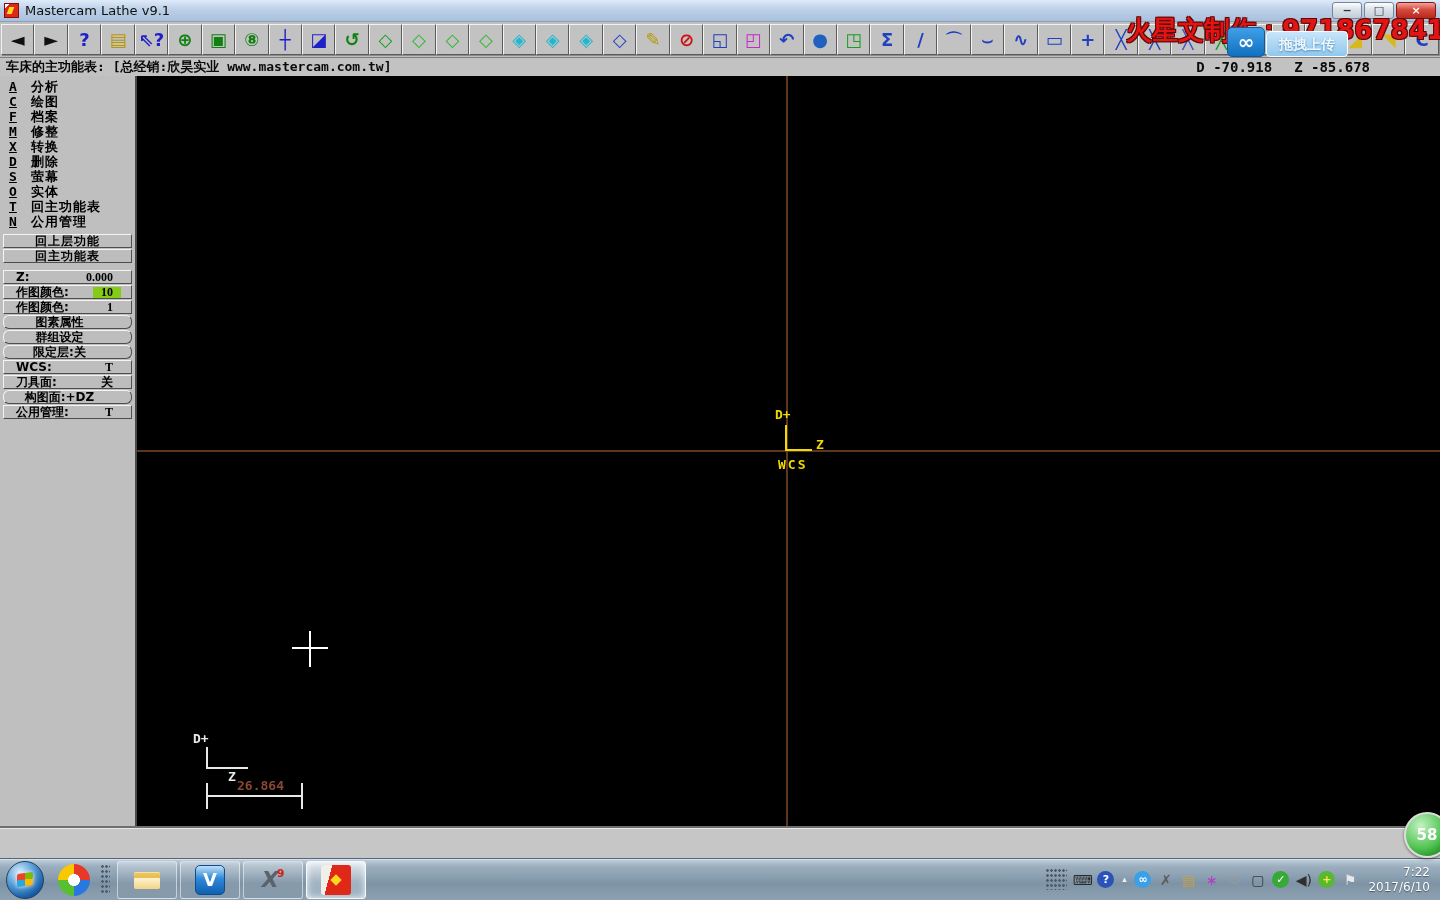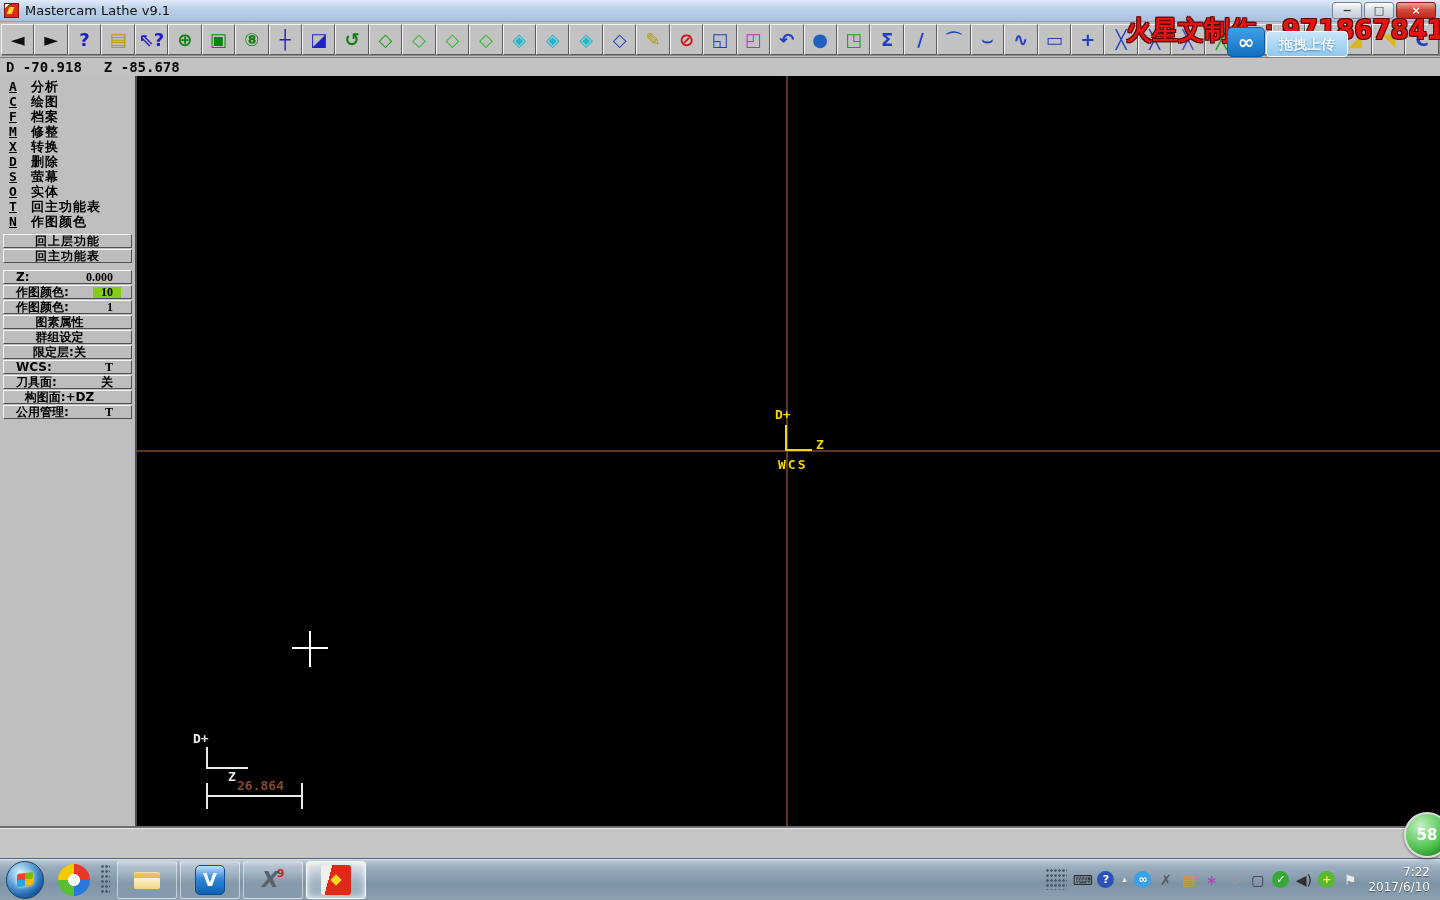--- a/index.html
+++ b/index.html
@@ -43,21 +43,21 @@
     color:#000; cursor:pointer; white-space:nowrap; }
   .mi .key { width:13px; text-decoration:underline; font-family:"DejaVu Sans Mono",monospace; }
   .mi .ml { margin-left:9px; letter-spacing:1px; }
   .nav { margin:5px 3px 0; }
   .sbtn { display:flex; width:100%; height:14px; margin-bottom:1px; background:#bdbdbd;
     border:1px solid; border-color:#f4f4f4 #4e4e4e #4e4e4e #f4f4f4;
     font:bold 12px "DejaVu Sans",sans-serif; color:#000; align-items:center; cursor:pointer; }
   .nb { justify-content:center; letter-spacing:1px; }
   .status { margin:7px 3px 0; }
   .sr { justify-content:space-between; padding:0 10px 0 12px; }
-  .sr.center { justify-content:center; padding:0; }
+  .sr.center { justify-content:center; padding:0;border-radius:6px; }
   .sr .sv { padding:0 8px; line-height:11px;font-family:Liberation Serif, serif; }
 
   
   .canvas { position:absolute; left:137px; top:76px; width:1303px; height:750px; background:#000; overflow:hidden; }
   .cvline { position:absolute; background:var(--crosshair,#5e3620); }
   .cv-h { left:0; right:0; top:374px; height:2px; }
   .cv-v { top:0; bottom:0; left:649px; width:2px; }
   .gn { position:absolute; background:var(--gnomon,#f0d800); }
   .gn-v { left:648px; top:349px; width:2px; height:26px; }
   .gn-h { left:648px; top:373px; width:27px; height:2px; }
@@ -293,20 +293,21 @@
     </button>
     <button class="tbtn">
       <span class="tg" style="color: rgb(216, 184, 32);">◥</span>
     </button>
     <button class="tbtn">
       <span class="tg" style="color: rgb(32, 64, 192);">C</span>
     </button>
   </div>
 
 <div class="promptline">
+  <span>车床的主功能表: [总经销:欣昊实业 www.mastercam.com.tw]</span>
   <span class="coords">
     <span>D -70.918</span>
     <span>Z -85.678</span>
   </span>
 </div>
 
 <div class="sidebar">
   <div class="menu">
 
   <div class="mi">
@@ -340,21 +341,21 @@
       <div class="mi">
         <span class="key">O</span>
         <span class="ml">实体</span>
       </div>
       <div class="mi">
         <span class="key">T</span>
         <span class="ml">回主功能表</span>
       </div>
       <div class="mi">
         <span class="key">N</span>
-        <span class="ml">作图颜色</span>
+        <span class="ml">公用管理</span>
       </div>
     </div>
   <div class="nav">
 
   <button class="sbtn nb">回上层功能</button>
       <button class="sbtn nb">回主功能表</button>
     </div>
   <div class="status">
 
   <button class="sbtn sr">

